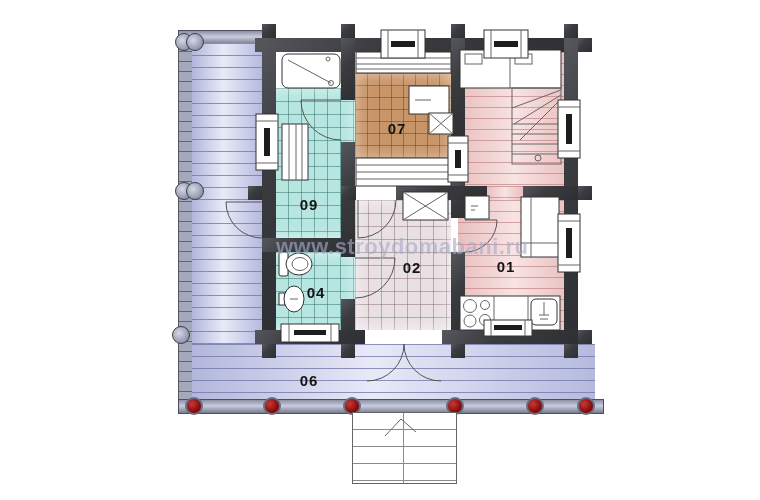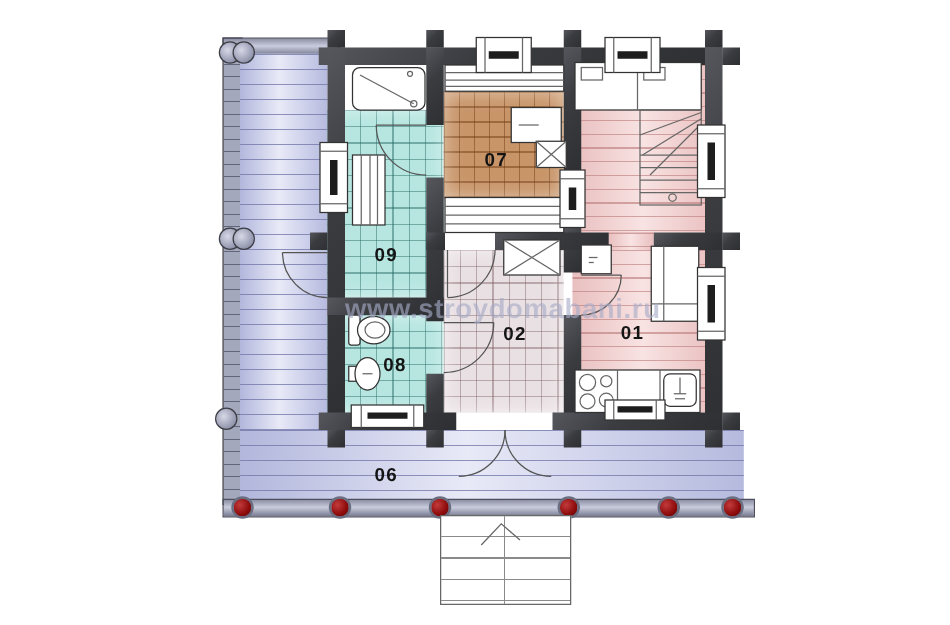--- a/index.html
+++ b/index.html
@@ -293,20 +293,20 @@
       <path class="door" d="M404,344 A37,37 0 0 1 367,381"></path>
       <path class="door" d="M404,344 A37,37 0 0 0 441,381"></path>
     </g>
 
     <g>
       <polyline class="thin" points="385,436 401,419 416,432"></polyline>
     </g>
   </svg>
 
   <div class="room-label" style="left:392px;top:259px;">02</div>
-  <div class="room-label" style="left:296px;top:284px;">08</div>
+  <div class="room-label" style="left:296px;top:284px;">04</div>
   <div class="room-label" style="left:289px;top:196px;">09</div>
   <div class="room-label" style="left:377px;top:120px;">07</div>
   <div class="room-label" style="left:486px;top:258px;">01</div>
   <div class="room-label" style="left:289px;top:372px;">06</div>
 
   <div class="watermark" style="left:276px;top:234px;">www.stroydomabani.ru</div>
 </div>
 
 </body></html>

